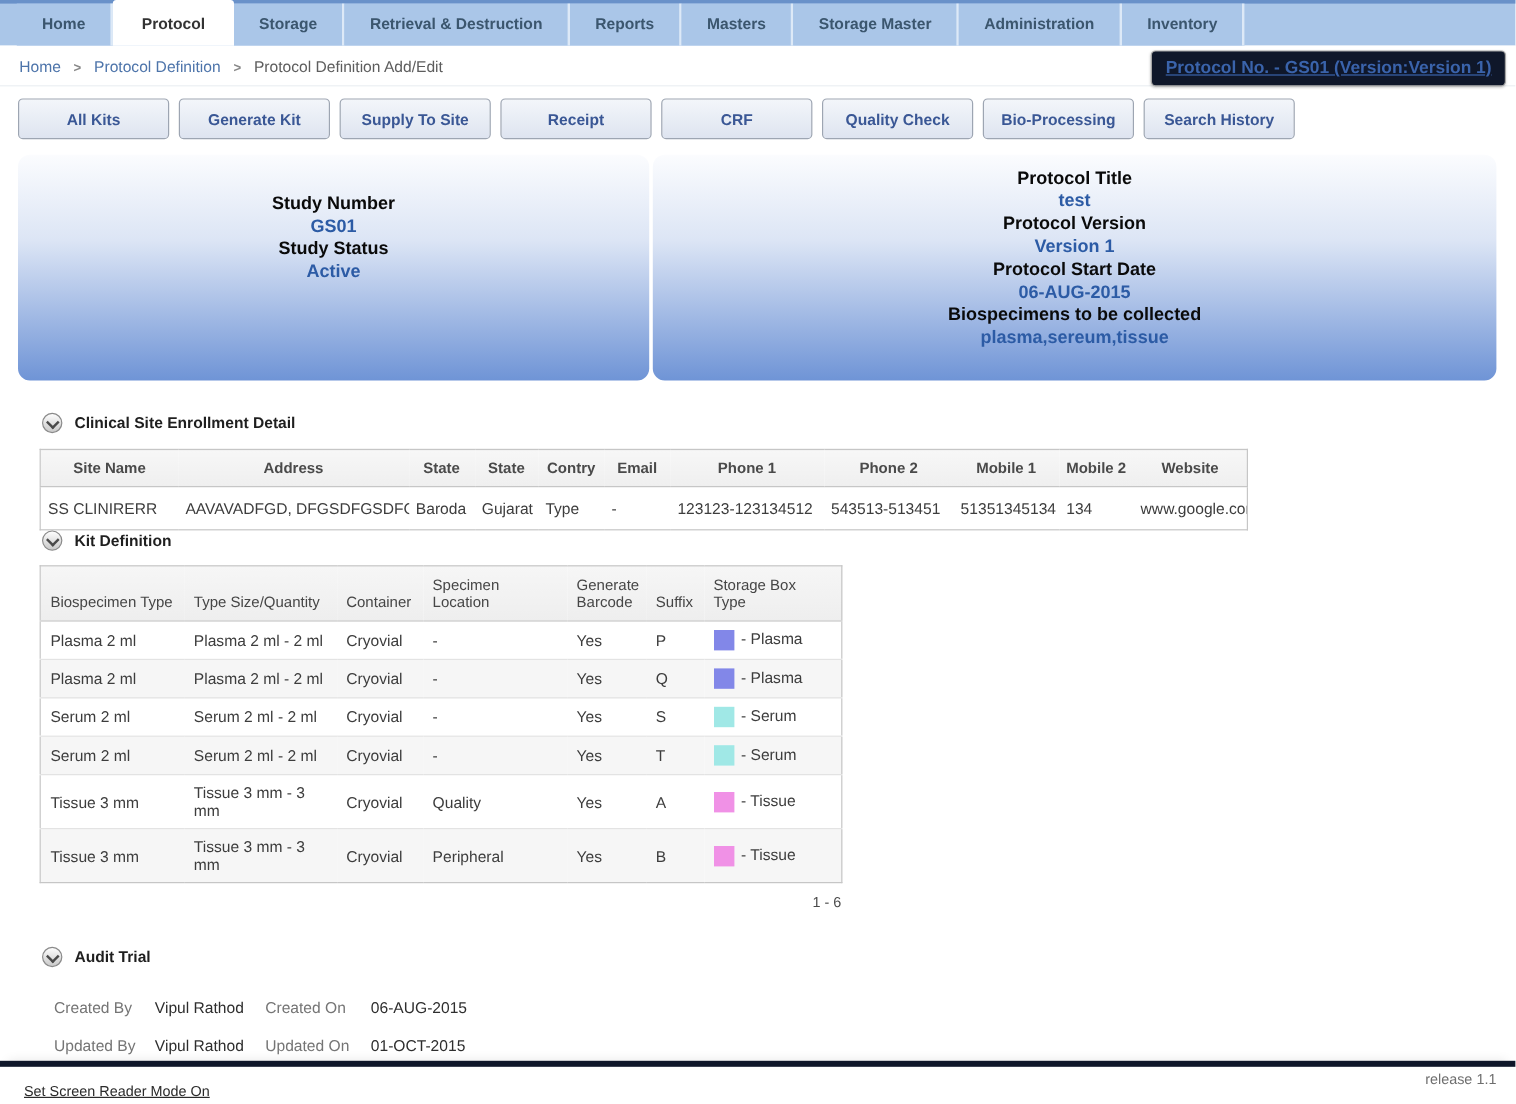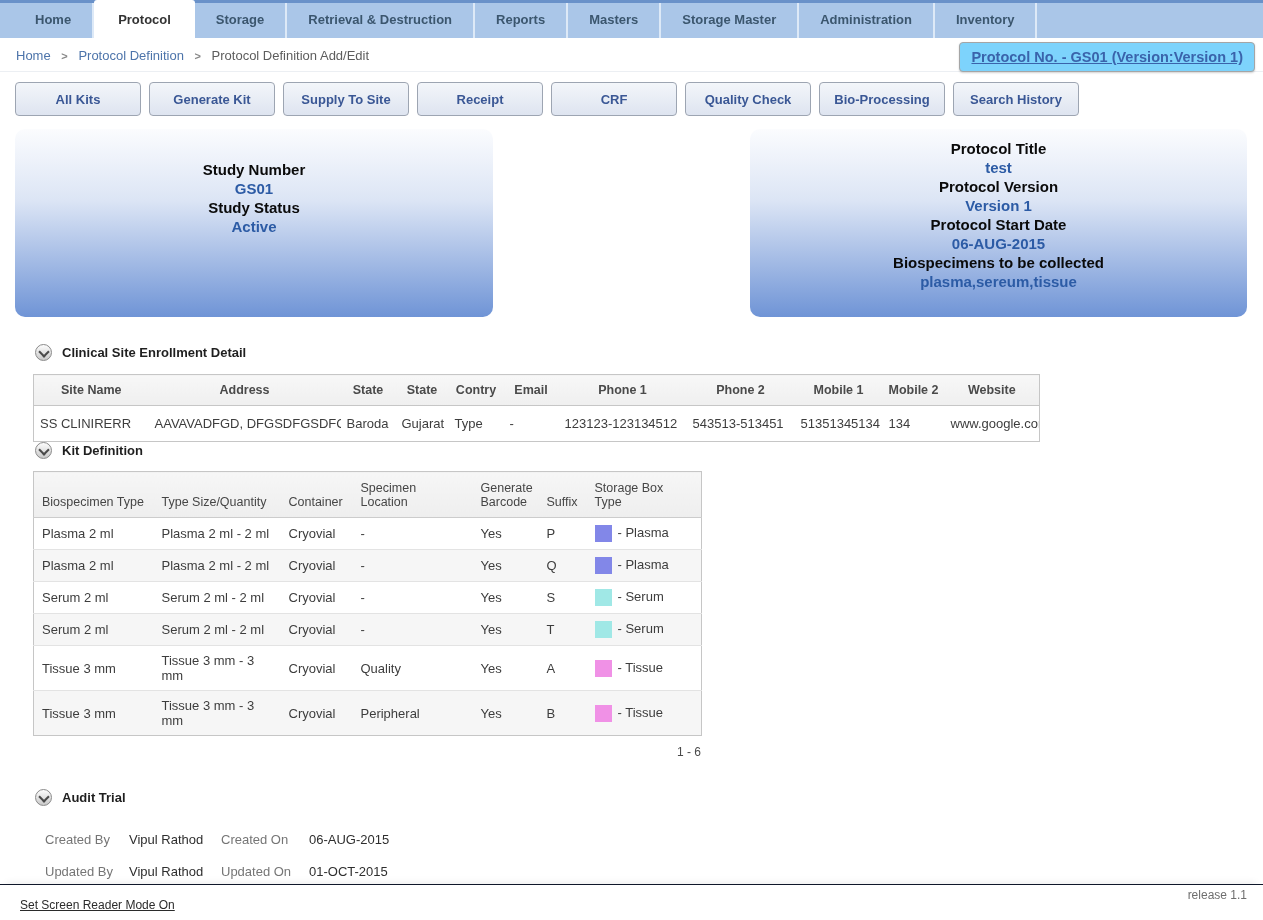--- a/index.html
+++ b/index.html
@@ -23,21 +23,21 @@
   }
   
   .crumbbar {
     height: 34px; padding: 10px 0 0 16px; font-size: 13px;
     border-bottom: 1px solid #eceff3; background: #fff;
   }
   .crumb-sep { color: #888; font-size: 11px; margin: 0 7px; font-weight: bold; }
   .crumb { color: #5d5d5d; }
   .crumb.crumb-link { color: #4d74aa; cursor: pointer; }
   .proto-box {
-    position: absolute; top: 42px; right: 8px; background: #7dd3fc;
+    position: absolute; top: 42px; right: 8px; background: #0f172a;
     border: 1px solid #a5a5a5; border-radius: 4px; padding: 5px 11px;
     box-shadow: 0 1px 2px rgba(0,0,0,.18); z-index: 5;
   }
   .proto-box a {
     font-size: 14.5px; font-weight: bold; color: #3a63ab;
     text-decoration: underline; cursor: pointer;
   }
   
   .btn-row { padding: 10px 0 0 15px; display: flex; }
   .action-btn {
@@ -46,22 +46,22 @@
     border: 1px solid #9da5b2; border-radius: 4px;
     font-family: "Liberation Sans", sans-serif;
     font-size: 13px; font-weight: bold; color: #3a5795; cursor: pointer;
   }
   
   .panel-wrap { margin: 13px 16px 0 15px; display: flex; justify-content: space-between; }
   .panel {
     height: 188px; border-radius: 10px; text-align: center;
     background: linear-gradient(180deg, #fbfcfe 0%, #dce5f5 38%, #6f94d6 100%);
   }
-  .panel-left  { width: 478px; padding-top: 31px; }
-  .panel-right { width: 497px; padding-top: 10px; }
+  .panel-left  { width: 526px; padding-top: 31px; }
+  .panel-right { width: 703px; padding-top: 10px; }
   .plabel { font-size: 15px; font-weight: bold; color: #0a0a0a; line-height: 19px; }
   .pvalue { font-size: 15px; font-weight: bold; color: #2c5ba5; line-height: 19px; }
   
   .section-head { margin-left: 35px; display: flex; align-items: center; }
   .section-icon {
     width: 17px; height: 17px; border-radius: 50%; border: 1px solid #8a8a8a;
     background: linear-gradient(#fdfdfd, #c9c9c9); position: relative;
     display: inline-block; cursor: pointer; flex: none;
   }
   .section-icon::after {
@@ -90,21 +90,21 @@
   .box-swatch { display: inline-block; width: 17px; height: 17px; vertical-align: middle; margin-right: 6px; }
   .pagination { width: 701px; text-align: right; font-size: 12px; color: #4a4a4a; padding-top: 9px; }
   
   .audit-rows { margin: 26px 0 0 45px; }
   .audit-row { display: grid; grid-template-columns: 84px 92px 88px 120px; font-size: 13px; margin-bottom: 17px; }
   .audit-label { color: #757575; }
   .audit-value { color: #2e2e2e; }
   
   .footer {
     position: absolute; left: 0; right: 0; bottom: 0; height: 36px;
-    border-top: 1px solid #0f172a; box-shadow: 0 -7px 9px -7px rgba(0,0,0,.10);
+    border-top: 5px solid #0f172a; box-shadow: 0 -7px 9px -7px rgba(0,0,0,.10);
   }
   .sr-link { position: absolute; left: 20px; top: 13px; font-size: 12px; color: #2b2b2b; text-decoration: underline; cursor: pointer; }
   .release { position: absolute; right: 16px; top: 3px; font-size: 12px; color: #6e6e6e; }
 </style>
 </head>
 <body>
 
 <div class="nav">
 
     <div class="tab">

